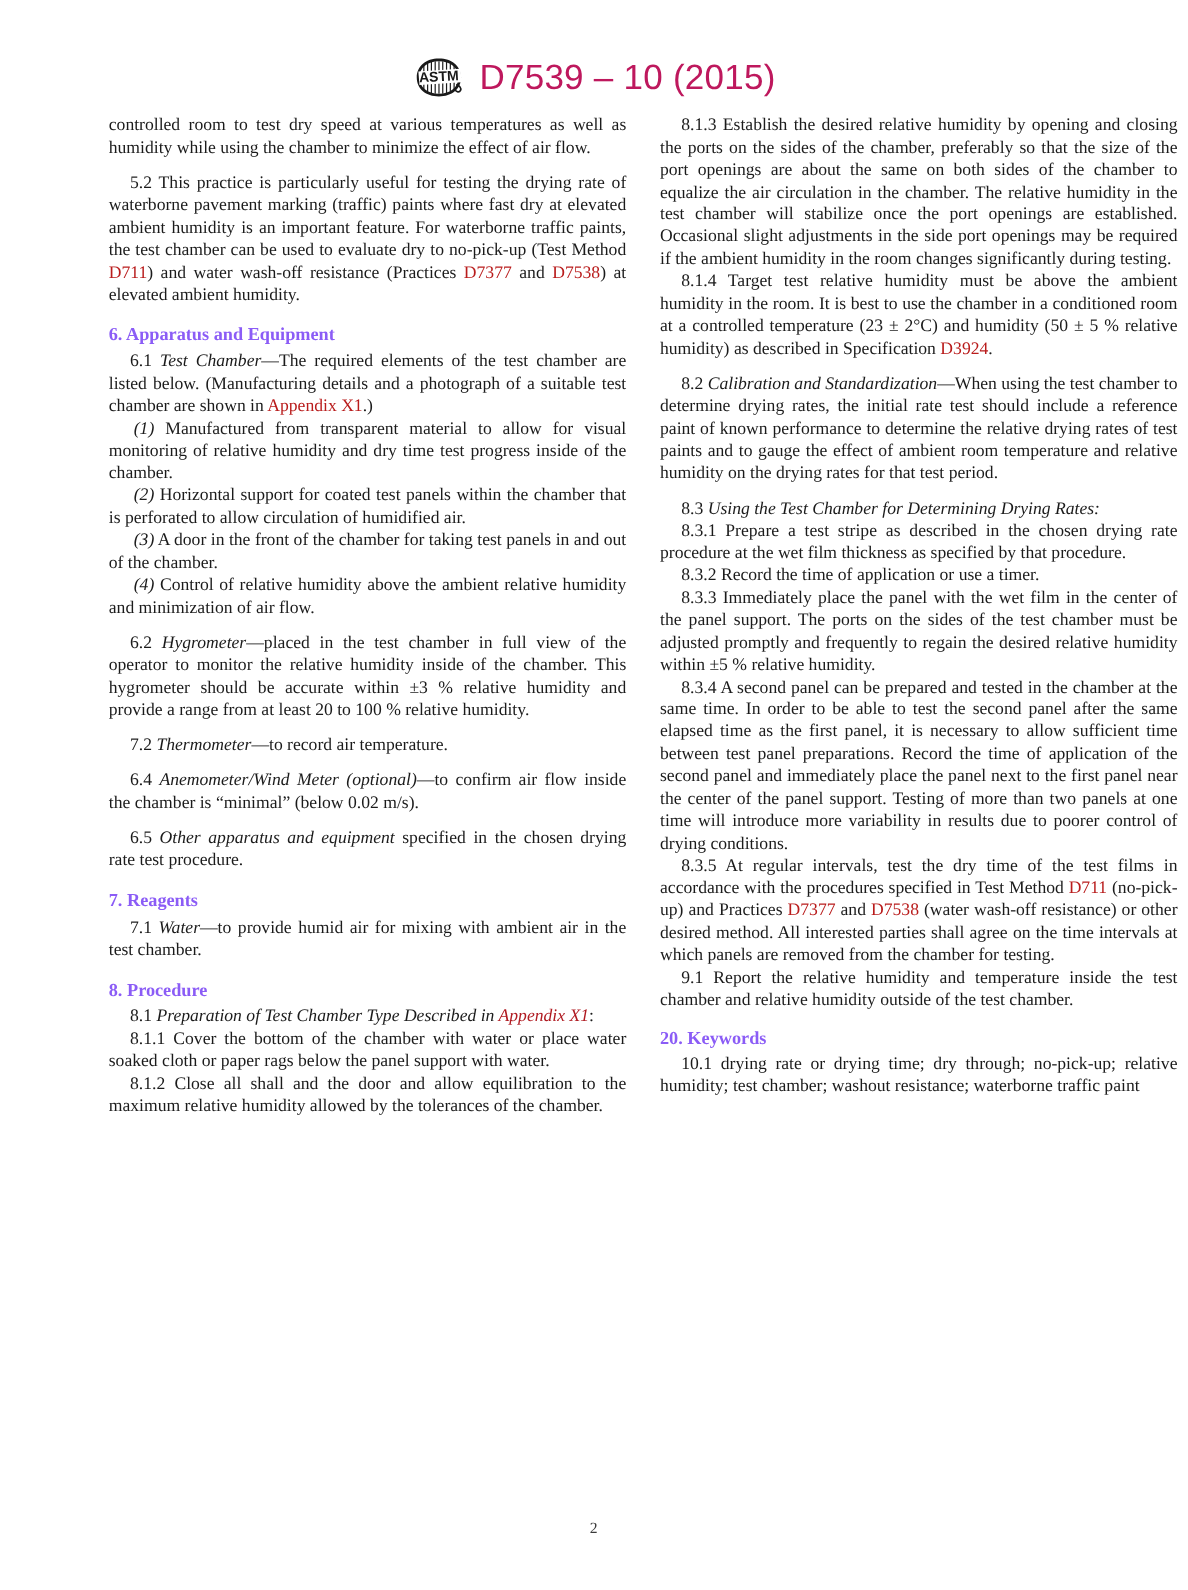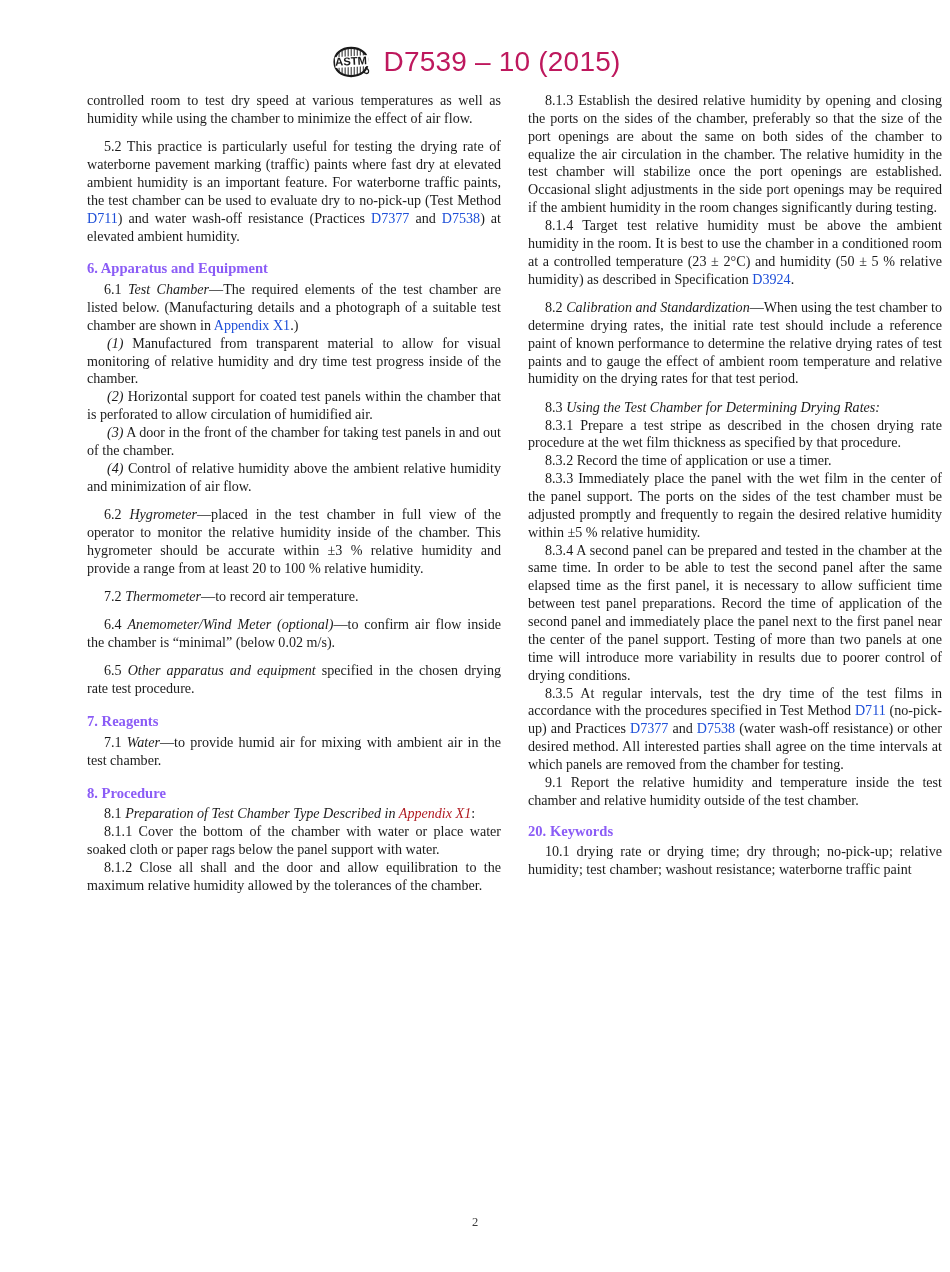--- a/index.html
+++ b/index.html
@@ -96,21 +96,21 @@
     font-weight: bold;
     font-size: 14.6px;
     line-height: 1.25;
     text-align: left;
     color: #8b5cf6;
   }
   h2.section-head.tight {
     padding-top: 12px;
   }
   .it { font-style: italic; }
-  .lnk { color: #1d4ed8; }
+  .lnk { color: #b91c1c; }
   .lnk-it { color: #b01b22; font-style: italic; }
   .num { font-style: italic; }
 
   
   .page-footer {
     position: absolute;
     top: 1215px;
     left: 0;
     width: 950px;
     text-align: center;

